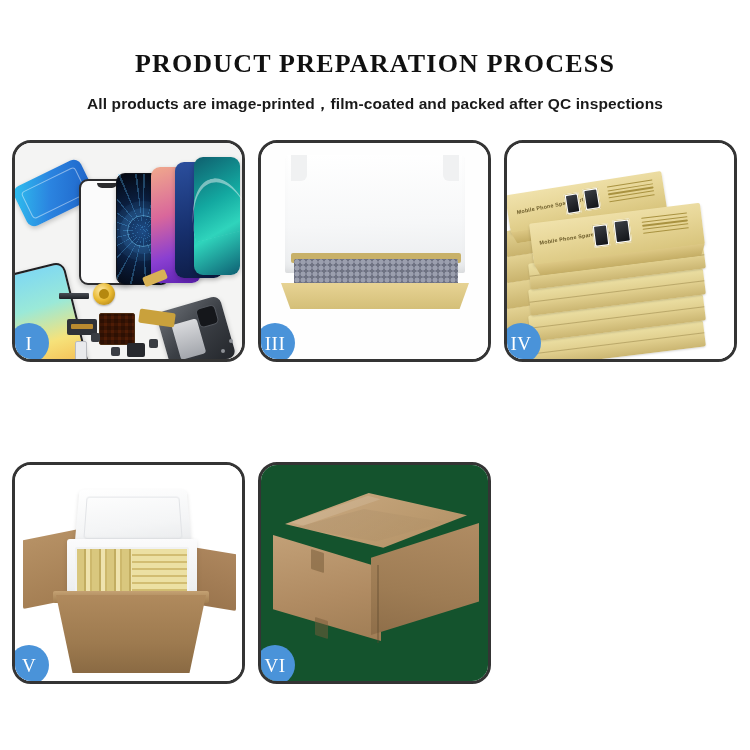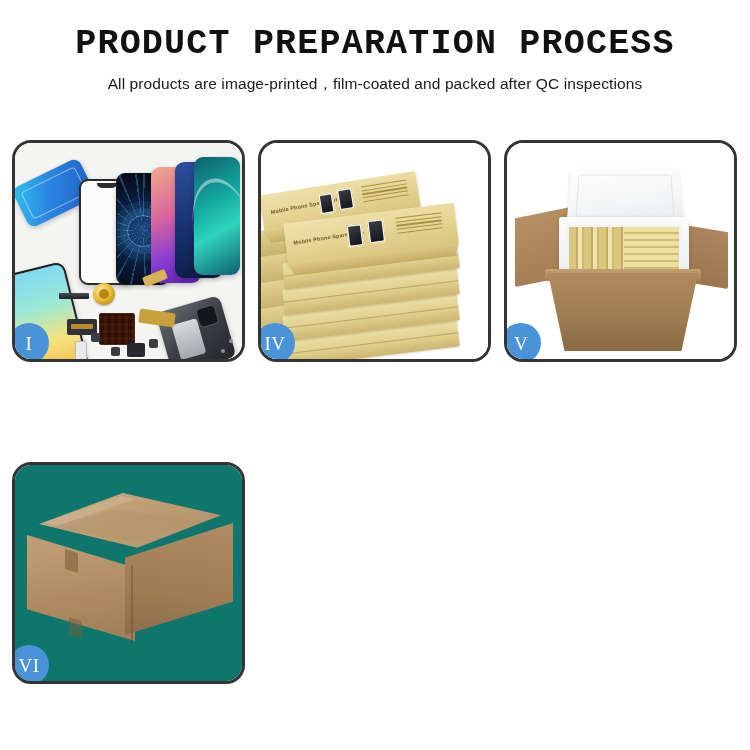--- a/index.html
+++ b/index.html
@@ -6,28 +6,28 @@
   body{
     width:750px;height:750px;background:#ffffff;overflow:hidden;
     font-family:"Liberation Sans", sans-serif;
     -webkit-font-smoothing:antialiased;
   }
   .page{position:relative;width:750px;height:750px;}
 
   
   .header{position:absolute;left:0;top:0;width:750px;text-align:center;}
   .title{
-    margin:0;padding-top:24px;
-    font-size:35px;line-height:40px;font-weight:600;letter-spacing:1.2px;
-    color:#111111;font-family:Liberation Mono, monospace;
+    margin:0;padding-top:44px;
+    font-size:26px;line-height:40px;font-weight:600;letter-spacing:1.2px;
+    color:#111111;font-family:Liberation Serif, serif;
     white-space:nowrap;
   }
   .subtitle{
     margin:0;padding-top:10px;
-    font-size:15.5px;line-height:20px;font-weight:400;letter-spacing:0.1px;
+    font-size:15.5px;line-height:20px;font-weight:700;letter-spacing:0.1px;
     color:#1a1a1a;white-space:nowrap;
   }
 
   
   .grid{
     position:absolute;left:12px;top:140px;
     width:726px;height:545px;
     display:grid;
     grid-template-columns:repeat(3,233px);
     grid-template-rows:repeat(2,222px);
@@ -377,21 +377,21 @@
         #d9c77e 0 7px, #c2ad61 7px 9px, #efe3ae 9px 13px, #cdb86c 13px 15px);
   }
   .c5-cols2{
     position:absolute;left:50%;top:2px;right:2px;bottom:2px;
     background:
       repeating-linear-gradient(0deg,
         #ece0a3 0 5px, #d2bd72 5px 7px);
   }
 
   
-  .p6{background:#0f766e;}
+  .p6{background:#14532d;}
   .c6{position:absolute;left:12px;top:28px;width:206px;height:166px;}
   .c6-top{
     position:absolute;left:12px;top:0;width:182px;height:74px;
     background:linear-gradient(150deg,#cbab83 0%,#bb9a6f 55%,#ae8c61 100%);
     clip-path:polygon(46% 0,100% 30%,54% 74%,0 42%);
   }
   .c6-seam{
     position:absolute;left:22px;top:16px;width:150px;height:44px;
     clip-path:polygon(46% 0,100% 30%,54% 74%,0 42%);
     background:linear-gradient(150deg,rgba(0,0,0,.06),rgba(0,0,0,0));
@@ -466,20 +466,30 @@
         <div class="btn-sm" style="left:134px;top:196px"></div>
         <div class="btn-sm" style="left:76px;top:190px"></div>
         <div class="sc" style="left:206px;top:206px"></div>
         <div class="sc" style="left:214px;top:196px"></div>
 
         <div class="badge">I</div>
       </div>
     </div>
 
 
+    <div class="panel">
+      <div class="stage p3">
+        <div class="b3-lid"></div>
+        <div class="b3-tray"></div>
+        <div class="b3-inner"></div>
+        <div class="b3-foam"></div>
+        <div class="b3-front"></div>
+        <div class="badge">III</div>
+      </div>
+    </div>
 
     <div class="panel">
       <div class="stage p4">
         <div class="stackwrap">
           <div class="slab-l sl4"></div>
           <div class="slab-l sl3"></div>
           <div class="slab-l sl2"></div>
           <div class="slab-l sl1"></div>
 
           <div class="slab slab-4"></div>

